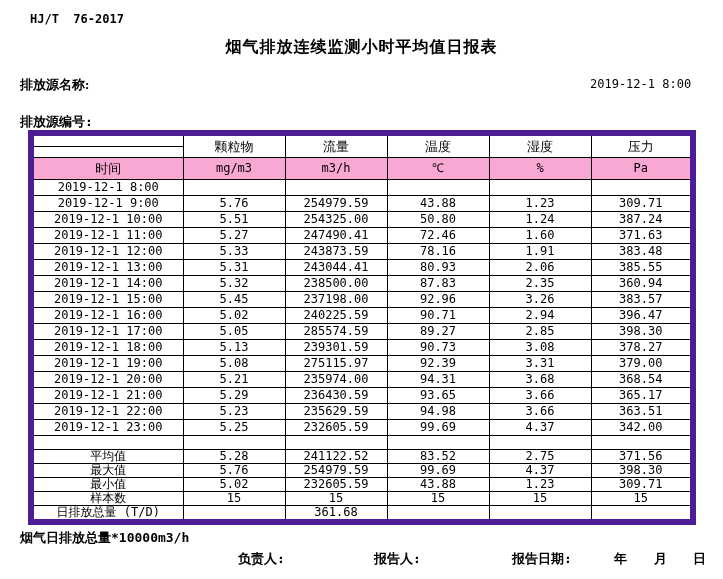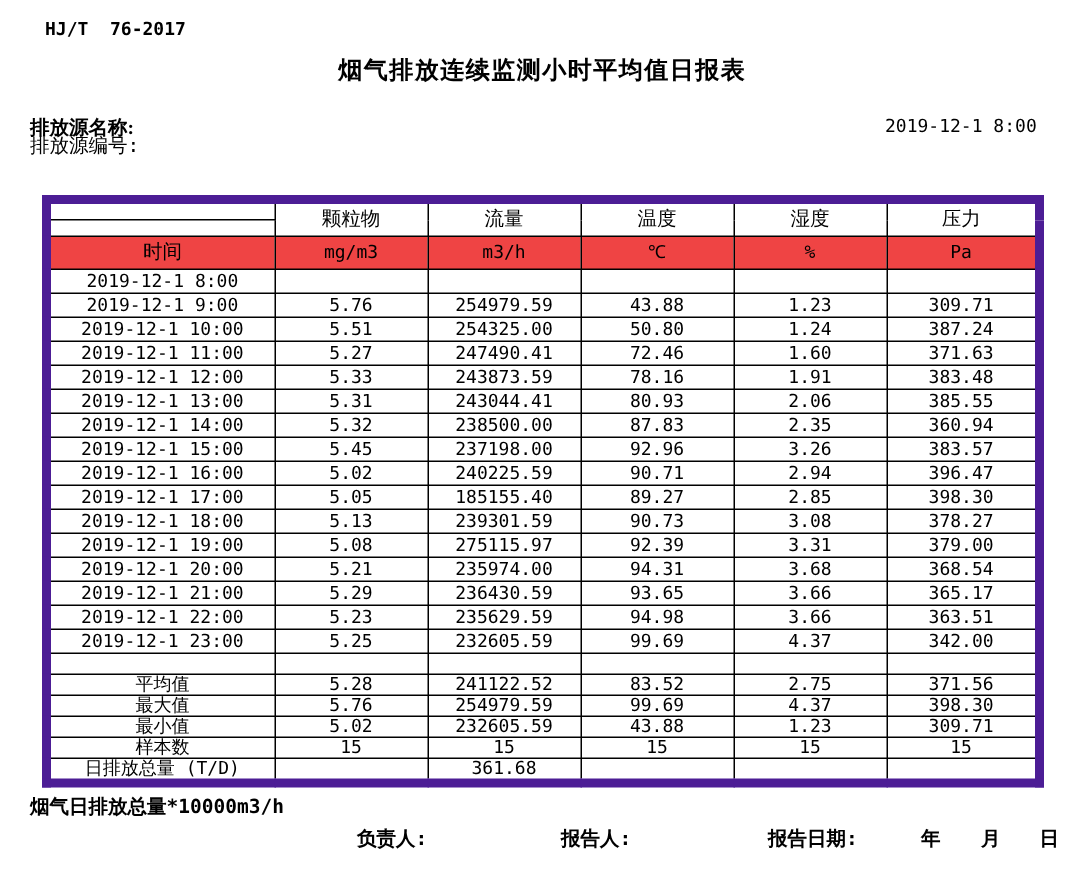--- a/index.html
+++ b/index.html
@@ -44,23 +44,23 @@
   }
   .report-datetime {
     position: absolute;
     left: 590px;
     top: 77px;
     font-size: 12px;
   }
   .src-code-label {
     position: absolute;
     left: 20px;
-    top: 88px;
+    top: 113px;
     font-size: 13px;
-    font-weight: normal;
+    font-weight: bold;
   }
   table.report {
     position: absolute;
     left: 28px;
     top: 130px;
     width: 662px;
     border-collapse: collapse;
     table-layout: fixed;
     border: 6px solid #4c1d95;
     padding-left: 48px;
@@ -76,21 +76,21 @@
     font-size: 12px;
     white-space: nowrap;
     overflow: hidden;
   }
   tr.thin-row td, tr.thin-row th { height: 10px; line-height: 10px; }
   tr.thin-row th.pollutant { height: auto; font-size: 13px; }
   th.pollutant { font-size: 13px; }
   tr.unit-row th {
     height: 21px;
     line-height: 21px;
-    background: #ef4444;
+    background: #f9a8d4;
     font-size: 12px;
   }
   tr.unit-row th.time-h { font-size: 13px; }
   tr.data-row td { height: 15px; line-height: 15px; }
   tr.summary-row td { height: 13px; line-height: 13px; }
   .foot-note {
     position: absolute;
     left: 20px;
     top: 529px;
     font-size: 13px;
@@ -214,21 +214,21 @@
           <td>2019-12-1 16:00</td>
           <td>5.02</td>
           <td>240225.59</td>
           <td>90.71</td>
           <td>2.94</td>
           <td>396.47</td>
         </tr>
         <tr class="data-row">
           <td>2019-12-1 17:00</td>
           <td>5.05</td>
-          <td>185155.40</td>
+          <td>285574.59</td>
           <td>89.27</td>
           <td>2.85</td>
           <td>398.30</td>
         </tr>
         <tr class="data-row">
           <td>2019-12-1 18:00</td>
           <td>5.13</td>
           <td>239301.59</td>
           <td>90.73</td>
           <td>3.08</td>

